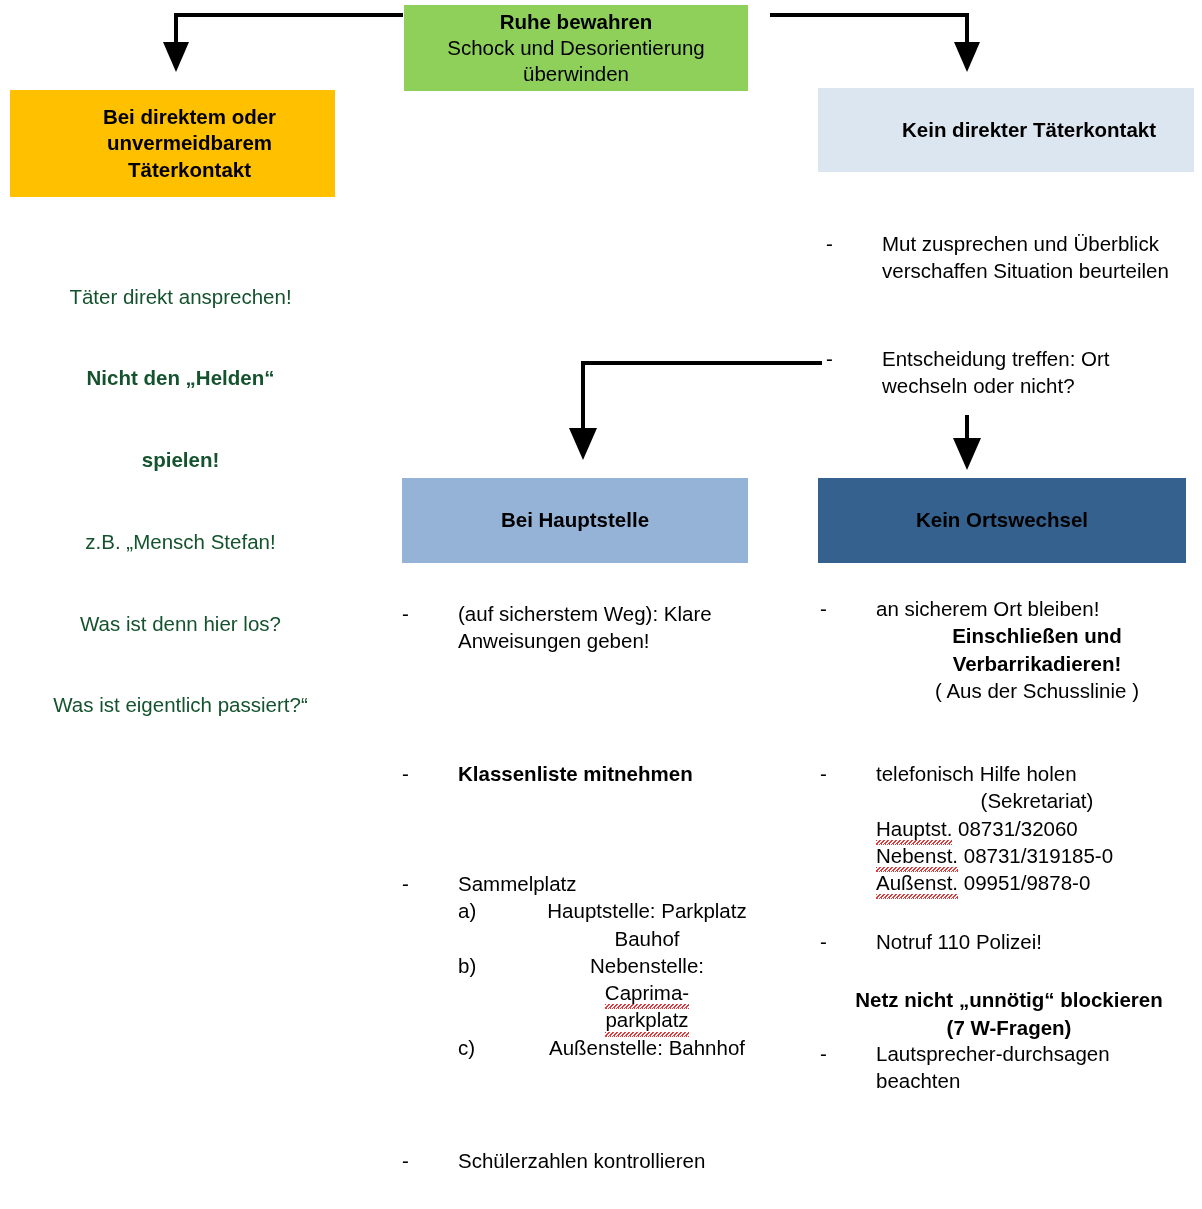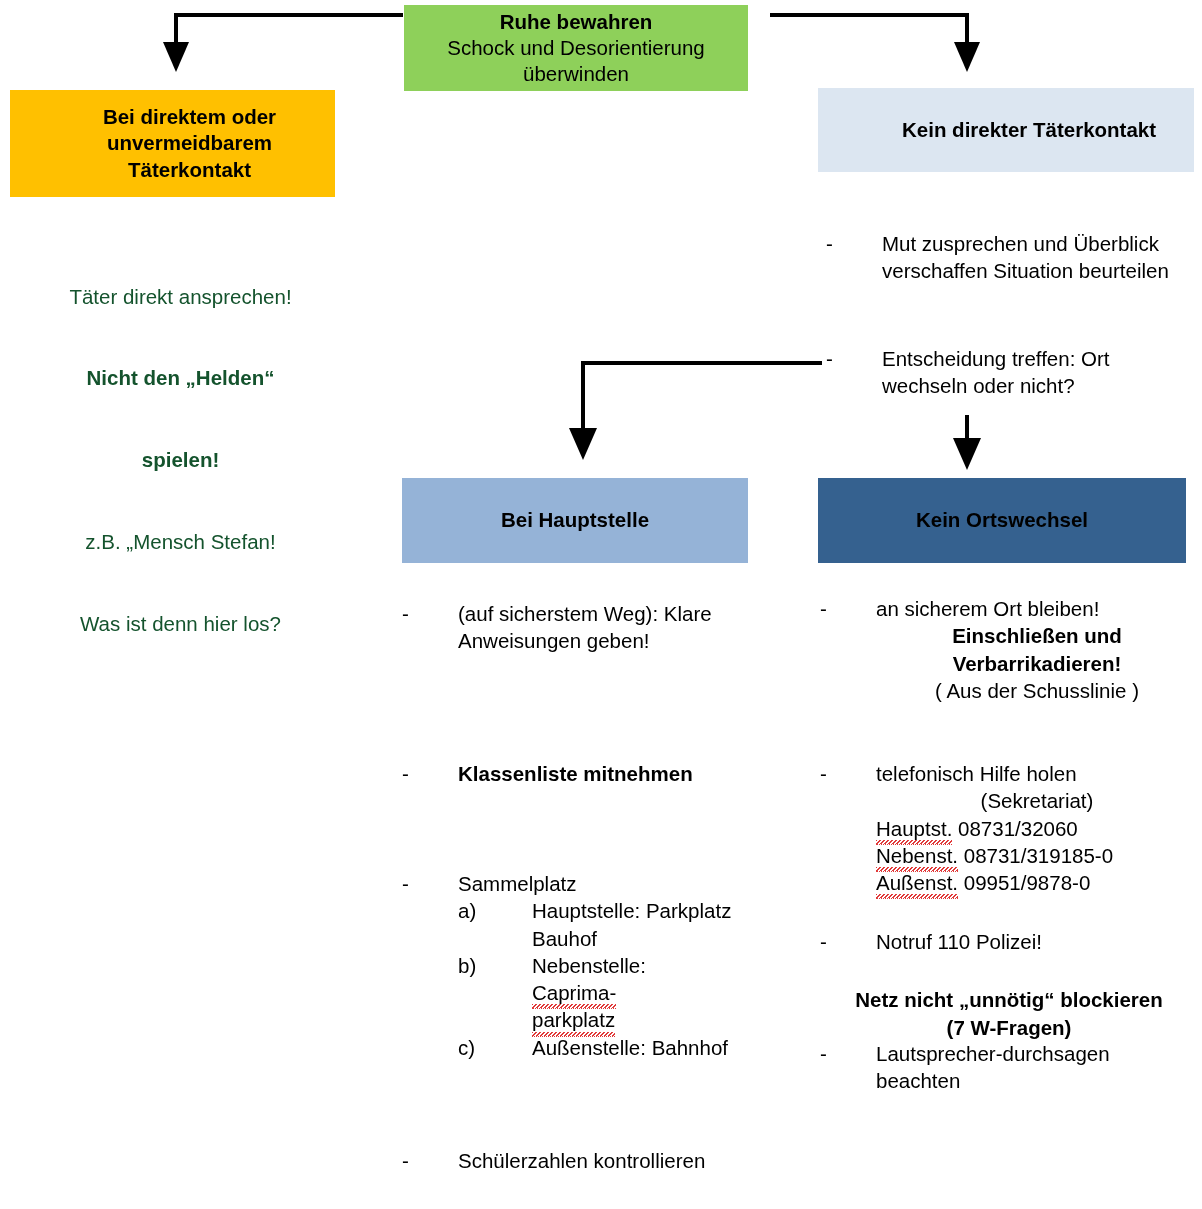--- a/index.html
+++ b/index.html
@@ -102,21 +102,21 @@
   
   #bl-weg   { left: 402px; top: 600px; width: 350px; }
   #bl-klass { left: 402px; top: 760px; width: 350px; }
   #bl-samm  { left: 402px; top: 870px; width: 360px; }
   #bl-schue { left: 402px; top: 1147px; width: 350px; }
 
   
   .sublist { margin-top: 0; }
   .subrow { display: flex; }
   .subrow .marker { flex: 0 0 auto; width: 74px; text-align: left; }
-  .subrow .subbody { flex: 1 1 auto; }
+  .subrow .subbody { flex: 1 1 auto; text-align: center; }
 
   
   #bl-sicher { left: 820px; top: 595px; width: 378px; }
   #bl-tel    { left: 820px; top: 760px; width: 378px; }
   #bl-notruf { left: 820px; top: 928px; width: 378px; }
   #bl-laut   { left: 820px; top: 1040px; width: 378px; }
 
   .center-under { text-align: center; }
 
   
@@ -202,20 +202,21 @@
   <div class="box" id="box-darkblue">
     <div class="lines">Kein Ortswechsel</div>
   </div>
 
   <div class="textblock" id="txt-left-talk">
     <div>Täter direkt ansprechen!</div>
     <div class="b">Nicht den „Helden“</div>
     <div class="b">spielen!</div>
     <div>z.B. „Mensch Stefan!</div>
     <div>Was ist denn hier los?</div>
+    <div>Was ist eigentlich passiert?“</div>
   </div>
 
   <div class="bullet" id="bl-mut">
     <span class="dash">-</span>
     <span class="body">Mut zusprechen und
 Überblick verschaffen
 Situation beurteilen</span>
   </div>
 
   <div class="bullet" id="bl-ent">

